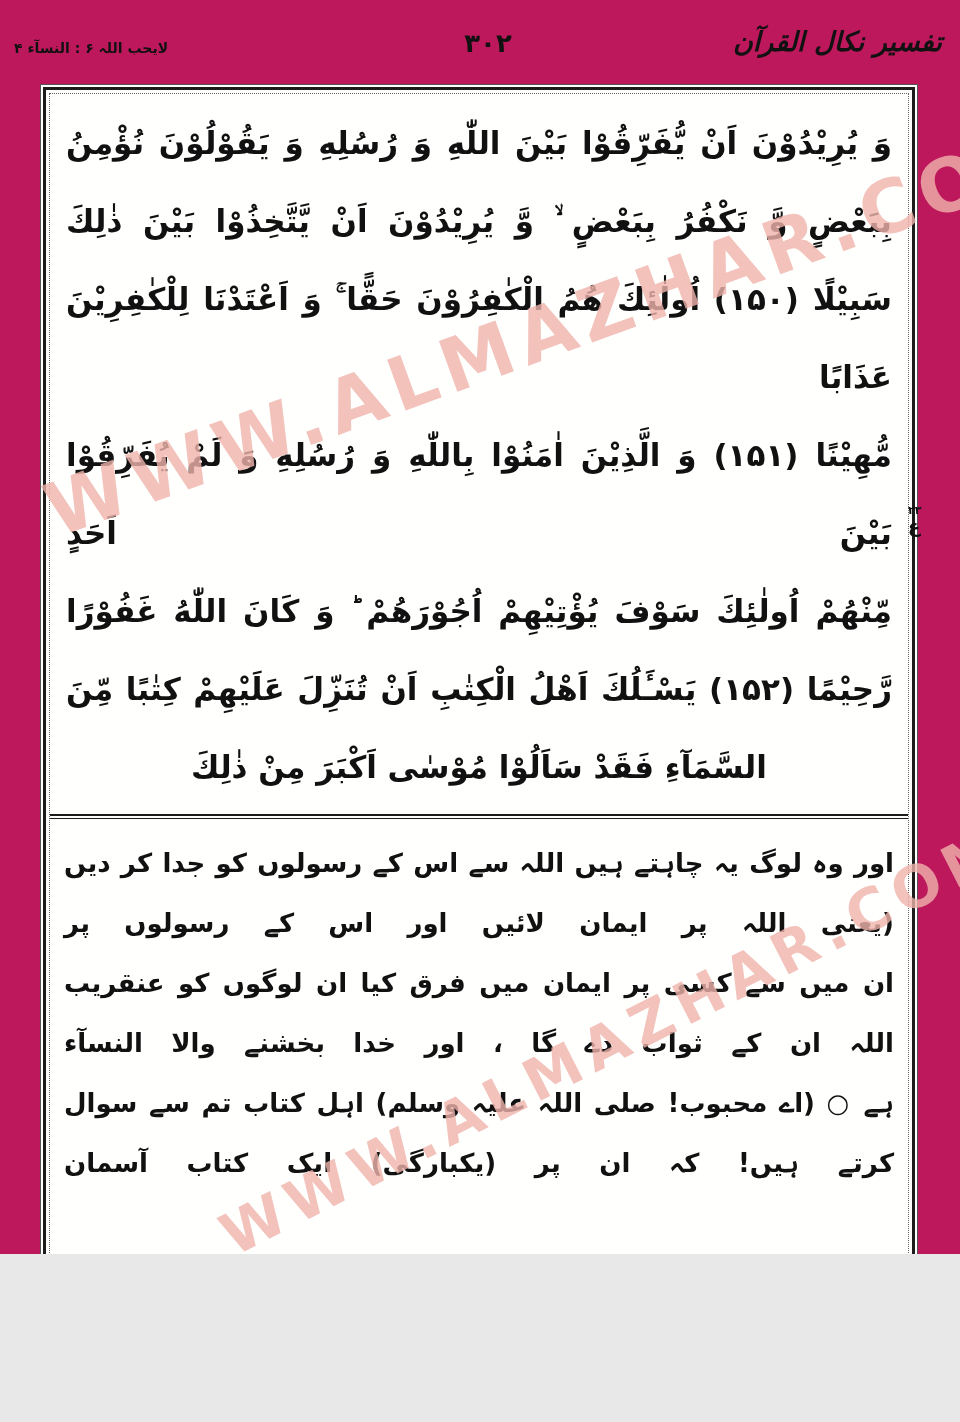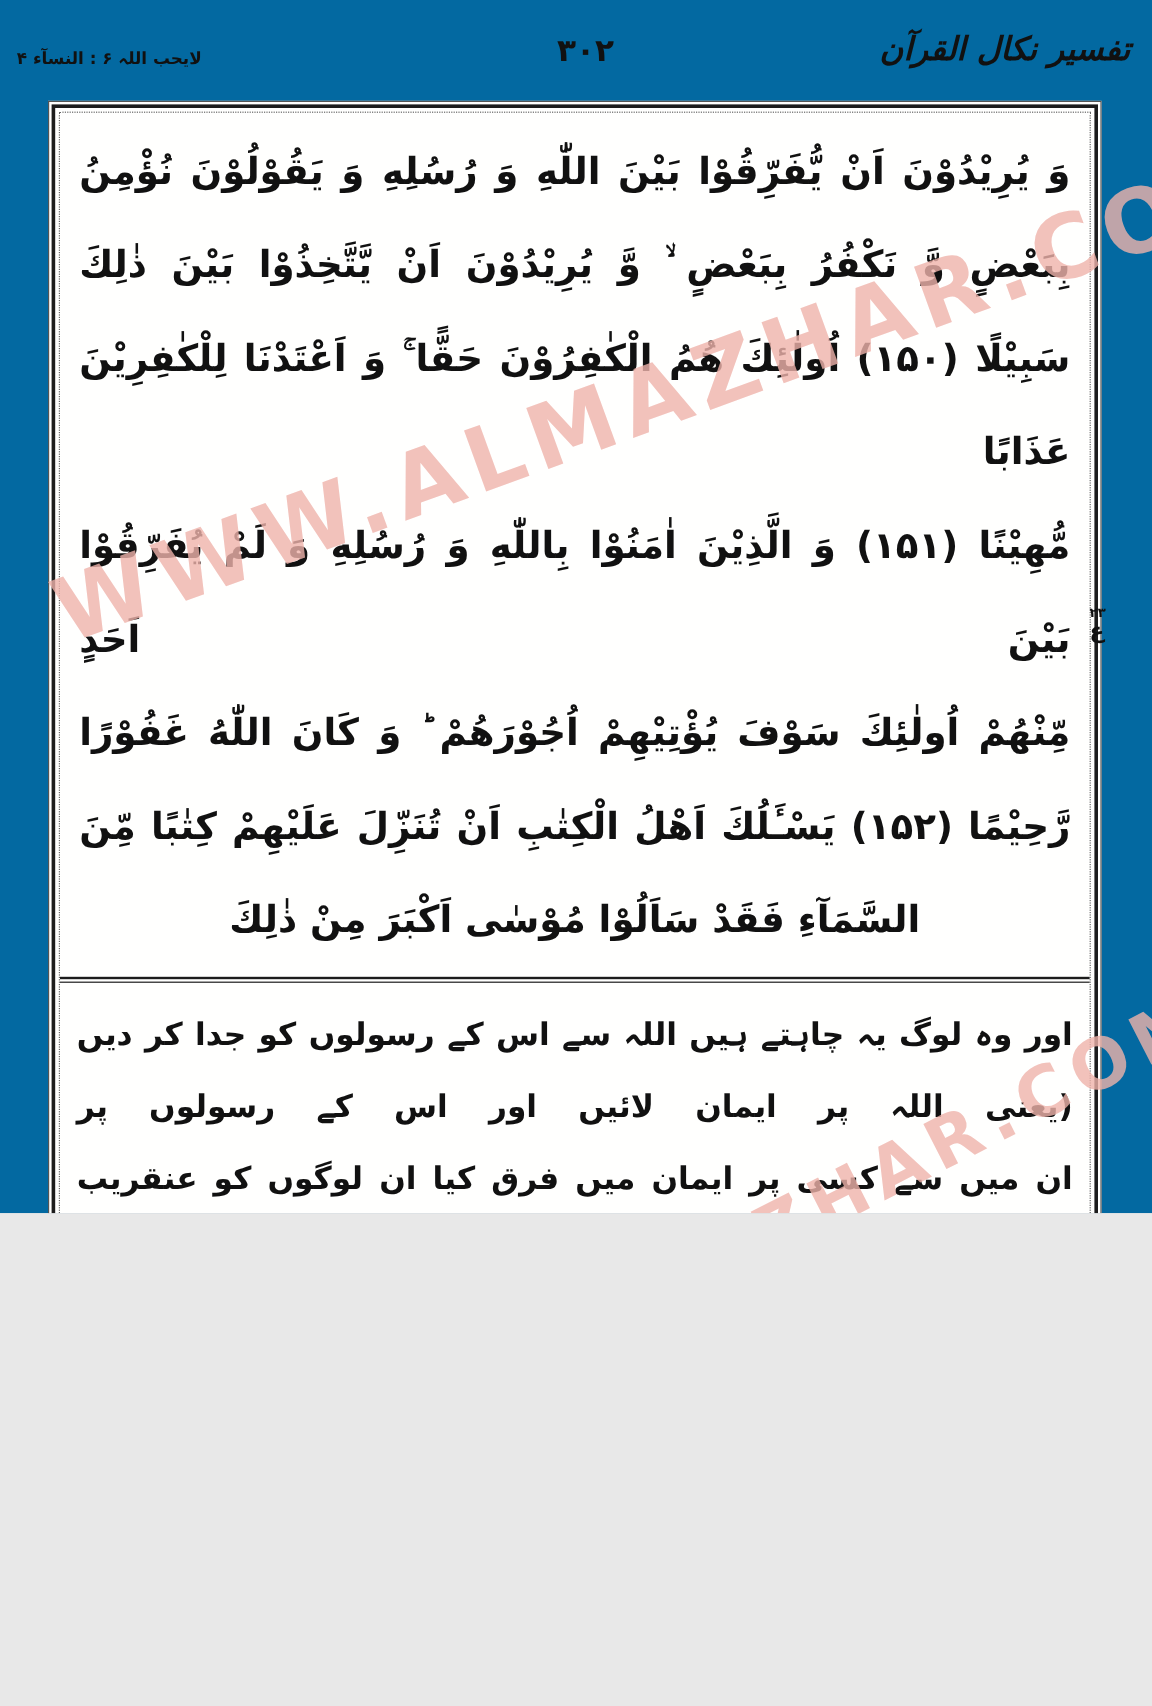--- a/index.html
+++ b/index.html
@@ -1,21 +1,21 @@
 <!DOCTYPE html>
 <html lang="ur" dir="rtl"><head>
 <meta charset="utf-8">
 <style>
   * { margin:0; padding:0; box-sizing:border-box; }
   html,body { background:#e8e8e8; }
   .page {
     position:relative;
-    width:960px; height:1011px;
+    width:960px; height:1254px;
     margin:0 auto;
-    background:#0369a1;
+    background:#be185d;
     font-family:"DejaVu Sans", sans-serif;
     color:#111;
     overflow:hidden;
     direction:rtl;
     text-decoration:underline;
   }
   
   .header { position:absolute; top:26px; left:0; right:0; height:46px; }
   .hdr-left {
     position:absolute; left:14px; top:14px;

